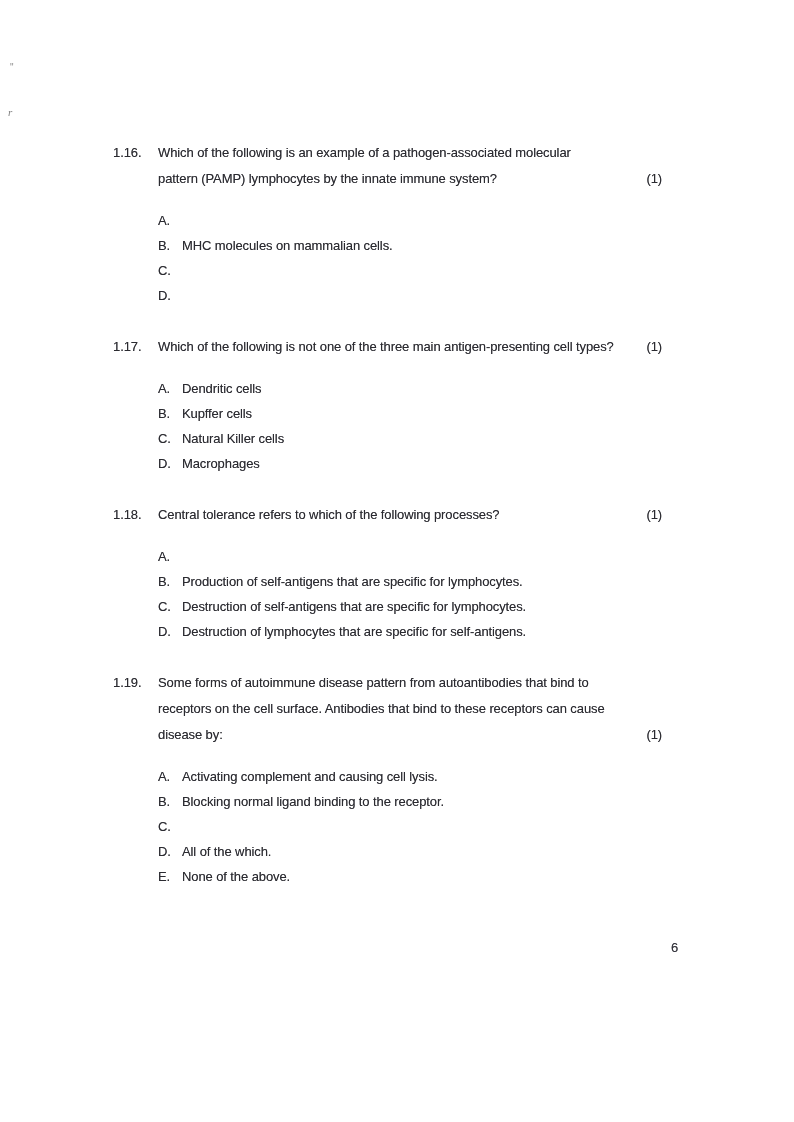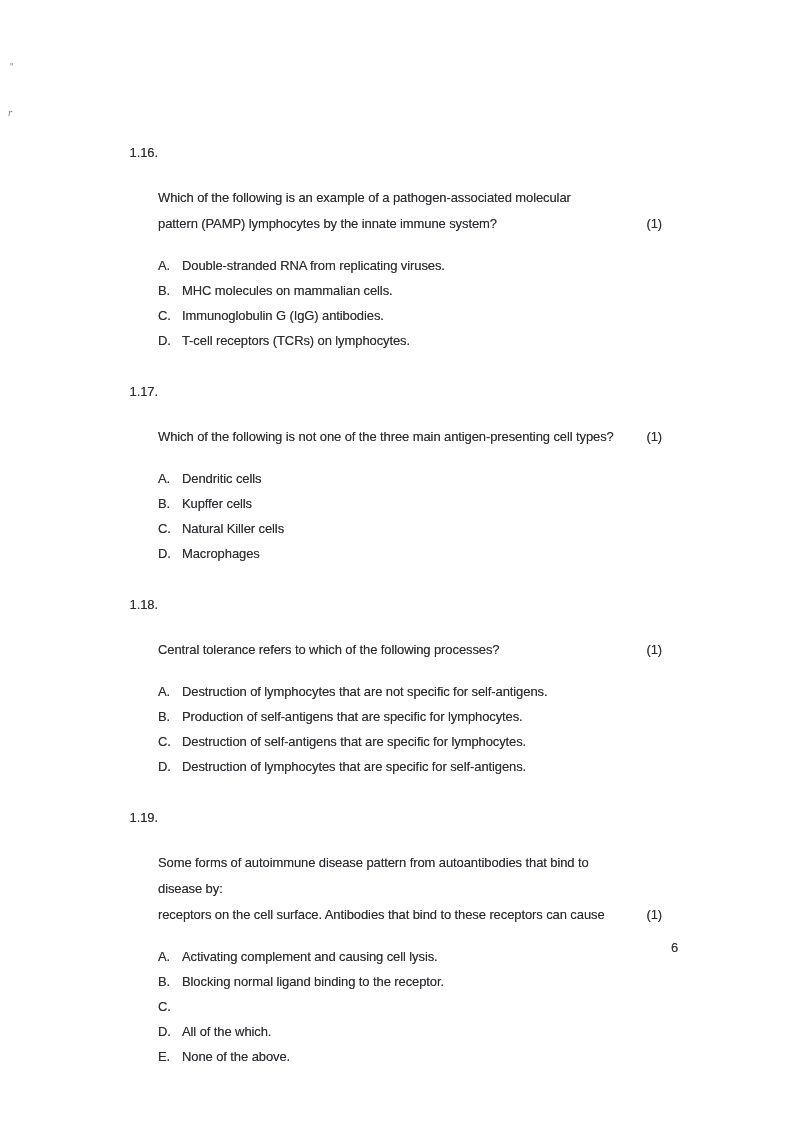--- a/index.html
+++ b/index.html
@@ -29,26 +29,24 @@
     margin-bottom: 26px;
   }
   .q-row {
     display: flex;
   }
   .q-num {
     width: 45px;
     height: 26px;
     line-height: 26px;
     flex: 0 0 45px;
-    text-align: right;
   }
   .q-body {
     flex: 1;
     position: relative;
-    margin-top: 45px;
   }
   .q-line {
     height: 26px;
     line-height: 26px;
     white-space: nowrap;
   }
   .q-mark {
     position: absolute;
     right: 0;
     bottom: 0;
@@ -117,41 +115,32 @@
         <div class="q-num">1.16.</div>
         <div class="q-body">
           <div class="q-line">Which of the following is an example of a pathogen-associated molecular</div>
           <div class="q-line">pattern (PAMP) lymphocytes by the innate immune system?</div>
           <div class="q-mark">(1)</div>
         </div>
       </div>
       <div class="options">
         <div class="option">
           <div class="opt-letter">A.</div>
-          <div>
-              <div class="opt-line">Double-stranded RNA from replicating viruses.</div>
-            </div>
         </div>
         <div class="option">
           <div class="opt-letter">B.</div>
           <div>
               <div class="opt-line">MHC molecules on mammalian cells.</div>
             </div>
         </div>
         <div class="option">
           <div class="opt-letter">C.</div>
-          <div>
-              <div class="opt-line">Immunoglobulin G (IgG) antibodies.</div>
-            </div>
-        </div>
-        <div class="option">
-          <div class="opt-letter">D.</div>
-          <div>
-              <div class="opt-line">T-cell receptors (TCRs) on lymphocytes.</div>
-            </div>
+        </div>
+        <div class="option">
+          <div class="opt-letter">D.</div>
         </div>
       </div>
     </div>
 
     <div class="question">
       <div class="q-row">
         <div class="q-num">1.17.</div>
         <div class="q-body">
           <div class="q-line">Which of the following is not one of the three main antigen-presenting cell types?</div>
           <div class="q-mark">(1)</div>
@@ -189,23 +178,20 @@
       <div class="q-row">
         <div class="q-num">1.18.</div>
         <div class="q-body">
           <div class="q-line">Central tolerance refers to which of the following processes?</div>
           <div class="q-mark">(1)</div>
         </div>
       </div>
       <div class="options">
         <div class="option">
           <div class="opt-letter">A.</div>
-          <div>
-              <div class="opt-line">Destruction of lymphocytes that are not specific for self-antigens.</div>
-            </div>
         </div>
         <div class="option">
           <div class="opt-letter">B.</div>
           <div>
               <div class="opt-line">Production of self-antigens that are specific for lymphocytes.</div>
             </div>
         </div>
         <div class="option">
           <div class="opt-letter">C.</div>
           <div>
@@ -219,22 +205,22 @@
             </div>
         </div>
       </div>
     </div>
 
     <div class="question">
       <div class="q-row">
         <div class="q-num">1.19.</div>
         <div class="q-body">
           <div class="q-line">Some forms of autoimmune disease pattern from autoantibodies that bind to</div>
+          <div class="q-line">receptors on the cell surface. Antibodies that bind to these receptors can cause</div>
           <div class="q-line">disease by:</div>
-          <div class="q-line">receptors on the cell surface. Antibodies that bind to these receptors can cause</div>
           <div class="q-mark">(1)</div>
         </div>
       </div>
       <div class="options">
         <div class="option">
           <div class="opt-letter">A.</div>
           <div>
               <div class="opt-line">Activating complement and causing cell lysis.</div>
             </div>
         </div>

